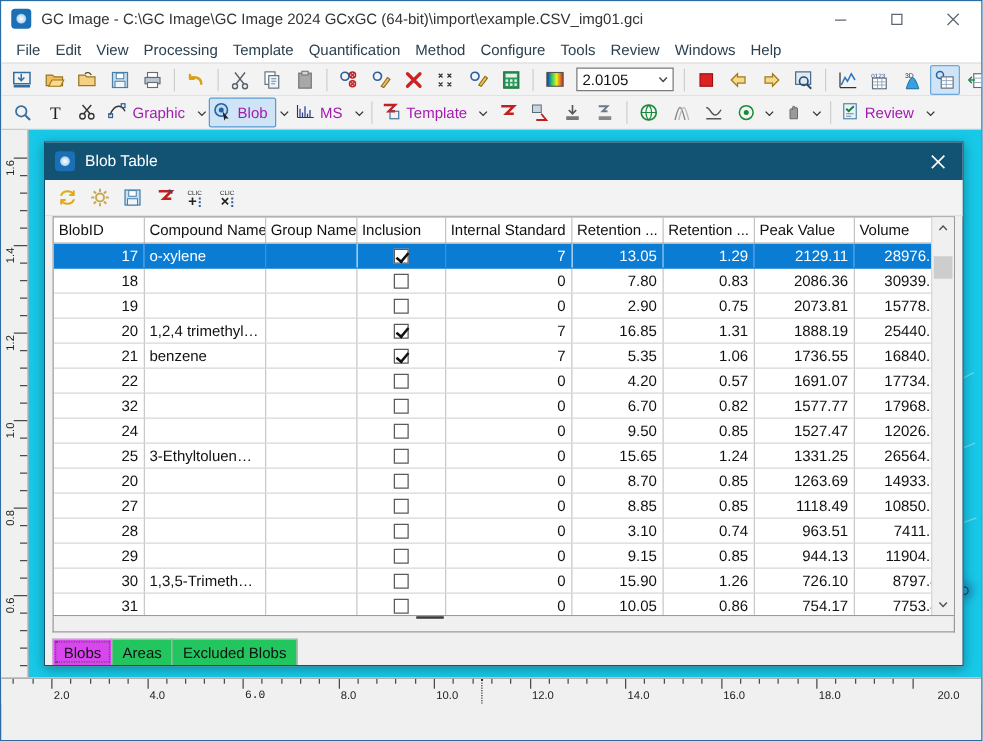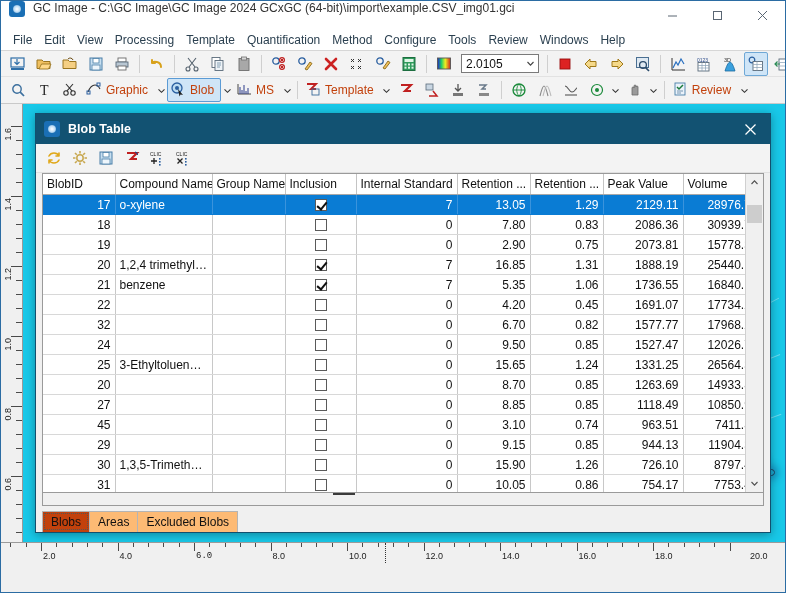--- a/index.html
+++ b/index.html
@@ -27,21 +27,21 @@
     box-sizing: border-box;
     overflow: hidden;
   }
 
   
   .titlebar {
     position: relative;
     height: 28px;
     background: #ffffff;
     display: flex;
-    align-items: flex-start;
+    align-items: center;
     padding-left: 8px;
     box-sizing: border-box;
   }
   .title-icon {
     width: 16px; height: 16px;
     border-radius: 3px;
     background: #1a6fb5;
     margin-right: 8px;
     position: relative;
     flex: 0 0 auto;
@@ -149,21 +149,21 @@
   .tb-group {
     height: 22px;
     display: flex;
     align-items: center;
     padding: 0 2px;
     border: 1px solid transparent;
     border-radius: 2px;
     flex: 0 0 auto;
   }
   .tb-group.sel { background: #cfe5f7; border-color: #5b9bd5; }
-  .tb-group .lbl { font-size: 12px; padding: 0 4px; color: #c2410c; }
+  .tb-group .lbl { font-size: 12px; padding: 0 4px; color: #a21caf; }
   .tb-caret {
     width: 12px;
     display: flex; align-items: center; justify-content: center;
     color: #333;
     flex: 0 0 auto;
   }
 
   
   .workspace {
     position: relative;
@@ -251,21 +251,20 @@
     content: "";
     position: absolute;
     left: 4px; top: 4px;
     width: 8px; height: 8px;
     border-radius: 50%;
     background: radial-gradient(circle, #ffffff 0%, #bcdcf5 55%, #1a6fb5 100%);
   }
   .dlg-title .dtext {
     font-size: 12.5px;
     flex: 1;
-    font-weight: bold;
   }
   .dlg-close {
     width: 40px; height: 30px;
     display: flex; align-items: center; justify-content: center;
     color: #fff;
   }
 
   .dlg-toolbar {
     height: 28px;
     background: #f3f3f3;
@@ -409,27 +408,27 @@
     padding-top: 2px;
   }
   .tabitem {
     height: 21px;
     padding: 0 8px;
     display: flex;
     align-items: center;
     font-size: 12px;
     border: 1px solid #b4b4b4;
     border-bottom: none;
-    background: #fdba74;
+    background: #22c55e;
     box-sizing: border-box;
     margin-right: -1px;
     color: #111;
   }
   .tabitem.active {
-    background: #c2410c;
+    background: #d946ef;
     outline: 1px dotted #555;
     outline-offset: -3px;
   }
 
   
   .hruler {
     position: relative;
     height: 20px;
     background: #f0f0f0;
     border-top: 1px solid #9a9a9a;
@@ -1086,21 +1085,21 @@
                     <td class="num">1736.55</td>
                     <td class="num">16840.15</td>
                   </tr>
                   <tr>
                     <td class="num">22</td>
                     <td></td>
                     <td></td>
                     <td class="ctr"><span class="chk"></span></td>
                     <td class="num">0</td>
                     <td class="num">4.20</td>
-                    <td class="num">0.45</td>
+                    <td class="num">0.57</td>
                     <td class="num">1691.07</td>
                     <td class="num">17734.26</td>
                   </tr>
                   <tr>
                     <td class="num">32</td>
                     <td></td>
                     <td></td>
                     <td class="ctr"><span class="chk"></span></td>
                     <td class="num">0</td>
                     <td class="num">6.70</td>
@@ -1146,21 +1145,21 @@
                     <td></td>
                     <td></td>
                     <td class="ctr"><span class="chk"></span></td>
                     <td class="num">0</td>
                     <td class="num">8.85</td>
                     <td class="num">0.85</td>
                     <td class="num">1118.49</td>
                     <td class="num">10850.90</td>
                   </tr>
                   <tr>
-                    <td class="num">45</td>
+                    <td class="num">28</td>
                     <td></td>
                     <td></td>
                     <td class="ctr"><span class="chk"></span></td>
                     <td class="num">0</td>
                     <td class="num">3.10</td>
                     <td class="num">0.74</td>
                     <td class="num">963.51</td>
                     <td class="num">7411.80</td>
                   </tr>
                   <tr>

